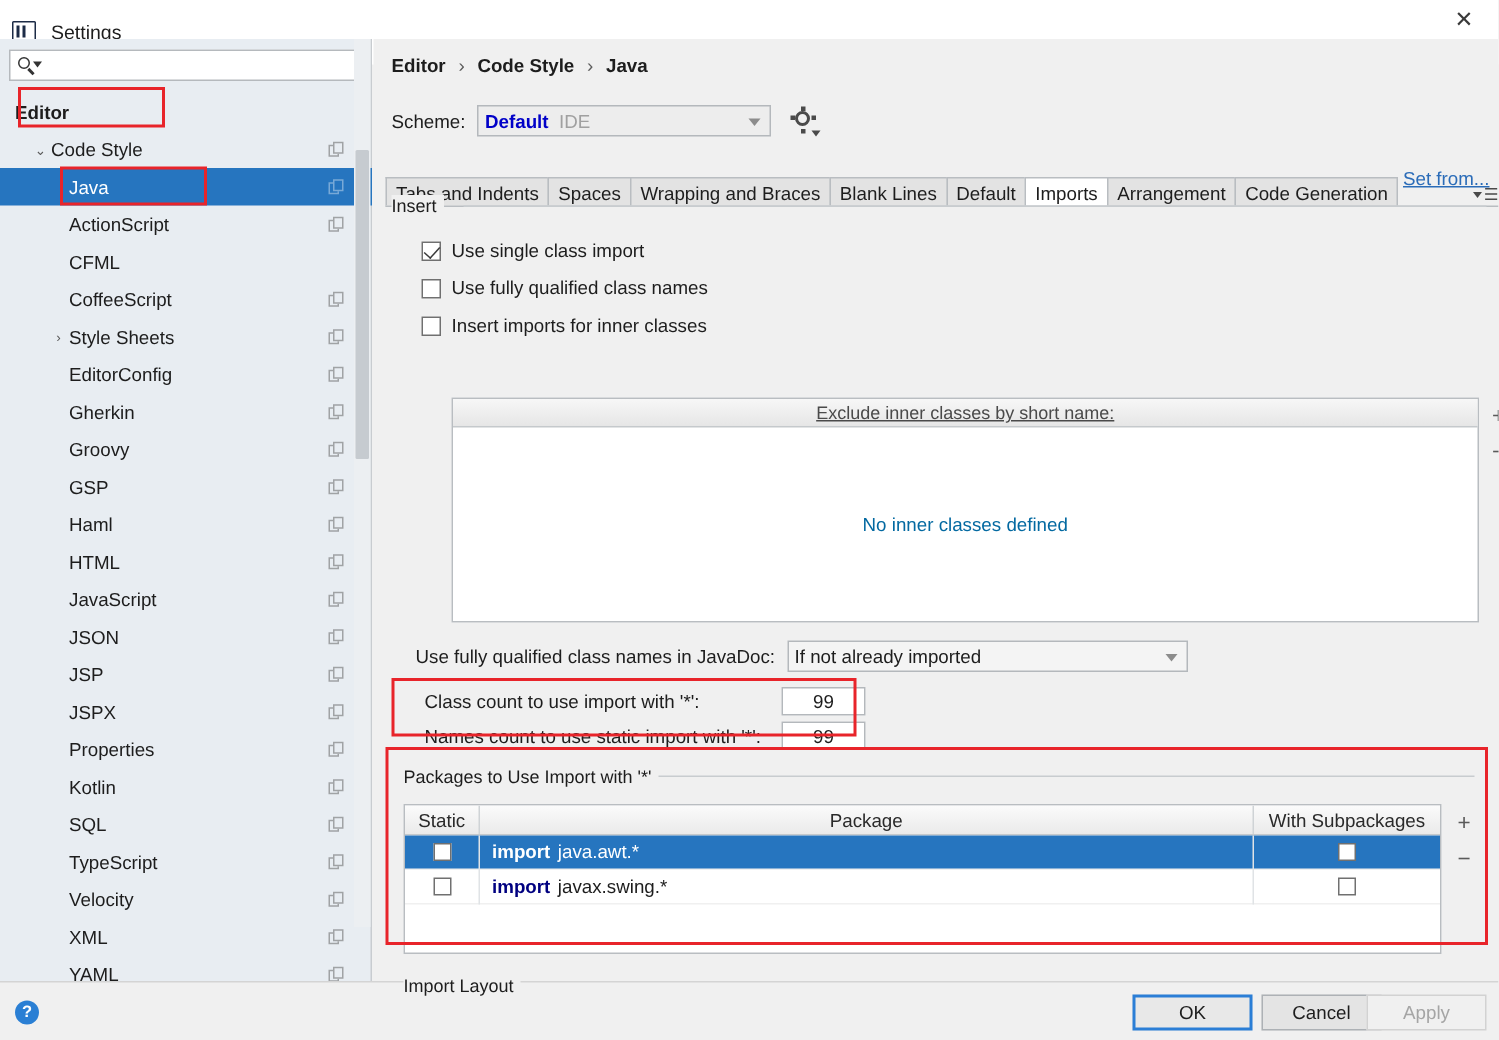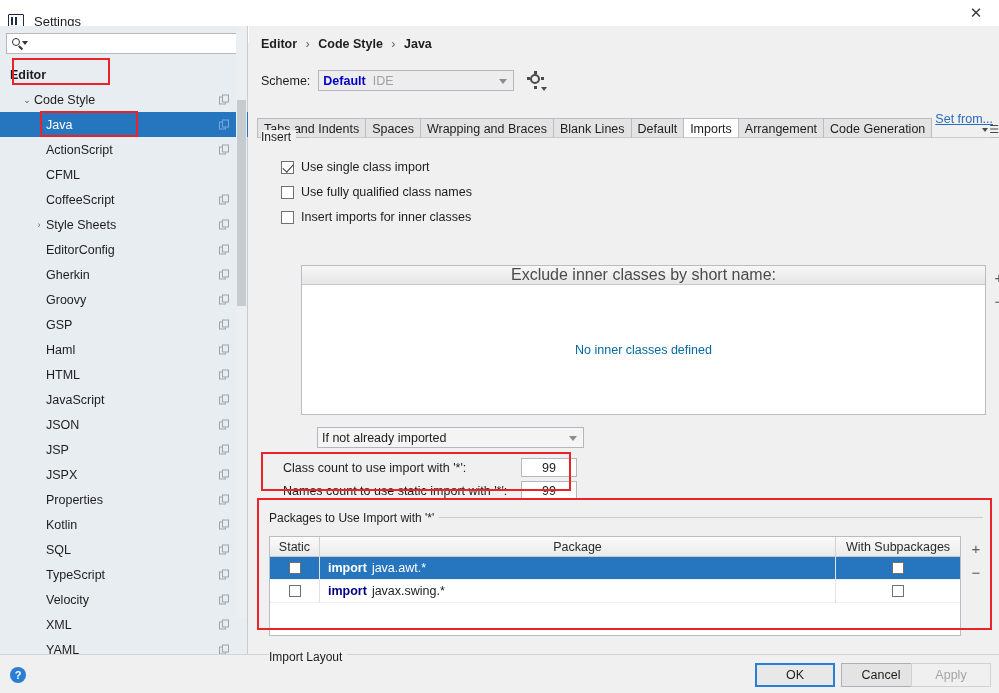--- a/index.html
+++ b/index.html
@@ -183,38 +183,38 @@
   .chk-label { font-size: 12.5px; color: #1d1d1d; white-space: nowrap; }
 
   
   #exclude-panel {
     position: absolute; left: 44px; top: 127px; width: 685px; height: 150px;
     border: 1px solid #b9bdc1; background: #ffffff;
   }
   #exclude-header {
     height: 19px; background: linear-gradient(#f7f7f7,#e6e6e6);
     border-bottom: 1px solid #c5c9cc; display: flex; align-items: center;
-    justify-content: center; font-size: 16px; color: #4a4a4a;
+    justify-content: center; font-size: 12px; color: #4a4a4a; text-decoration: underline;
   }
   #exclude-empty {
     height: 129px; display: flex; align-items: center; justify-content: center;
     font-size: 12.5px; color: #0369a1;
   }
   #exclude-btns { position: absolute; left: 731px; top: 127px; width: 22px; }
   .side-btn {
     width: 22px; height: 24px; display: flex; align-items: center; justify-content: center;
     font-size: 15px; color: #5a5a5a; cursor: default;
   }
 
   
   #javadoc-row { position: absolute; left: 20px; top: 289px; display: flex; align-items: center; }
   #javadoc-label { font-size: 12.5px; color: #1d1d1d; margin-right: 8px; }
   #javadoc-select {
     width: 267px; height: 21px; background: #f4f4f4; border: 1px solid #b4b8bc;
-    display: flex; align-items: center; padding: 0 4px; position: relative; font-size: 12.5px; margin-left: 40px;
+    display: flex; align-items: center; padding: 0 4px; position: relative; font-size: 12.5px;
   }
 
   
   #count-box {
     position: absolute; left: 20px; top: 318px; width: 315px; height: 42px;
   }
   .count-row { position: absolute; display: flex; align-items: center; }
   .count-label { font-size: 12.5px; color: #1d1d1d; }
   .count-field {
     width: 56px; height: 19px; background: #ffffff; border: 1px solid #b4b8bc;
@@ -565,20 +565,21 @@
       <div id="exclude-panel">
         <div id="exclude-header">Exclude inner classes by short name:</div>
         <div id="exclude-empty">No inner classes defined</div>
       </div>
       <div id="exclude-btns">
         <div class="side-btn">+</div>
         <div class="side-btn">−</div>
       </div>
 
       <div id="javadoc-row">
+        <span id="javadoc-label">Use fully qualified class names in JavaDoc:</span>
         <div id="javadoc-select">
           <span>If not already imported</span>
           <span class="dd-arrow"></span>
         </div>
       </div>
 
       <div id="count-box">
         <div class="count-row" style="left:6px; top:2px;">
           <span class="count-label" style="width:238px;">Class count to use import with '*':</span>
           <span class="count-field">99</span>

